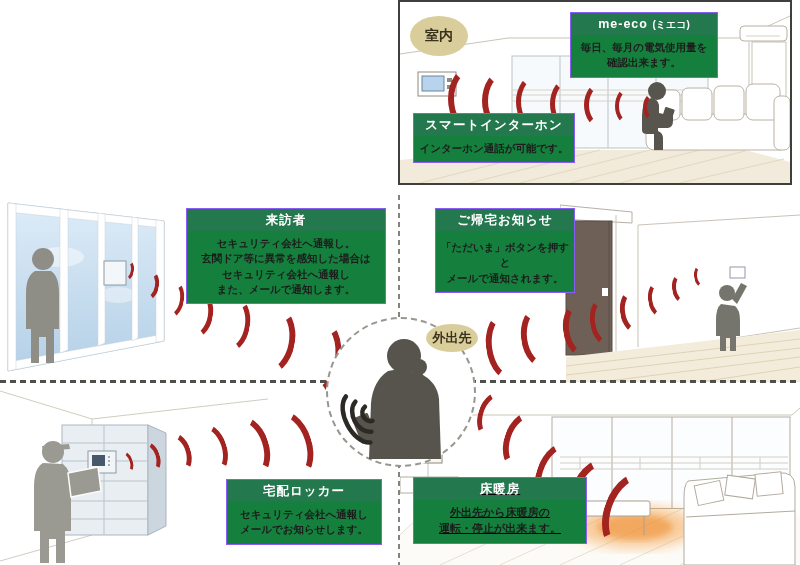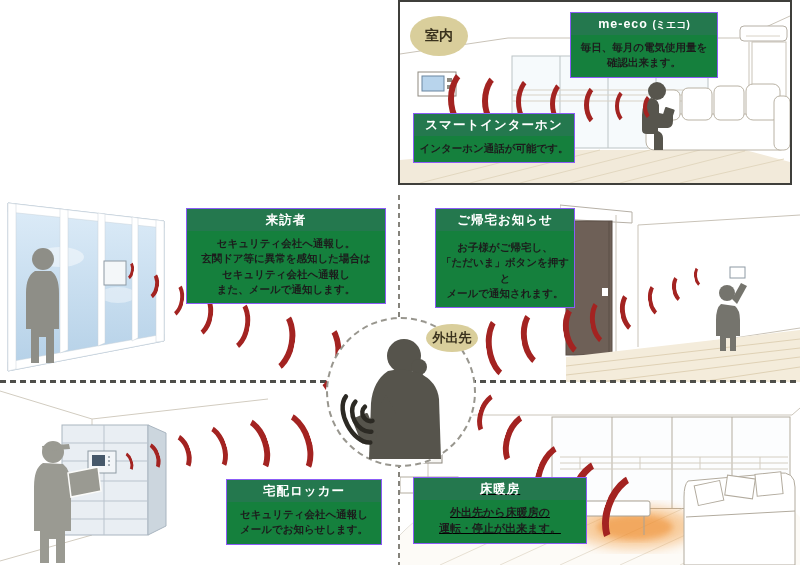--- a/index.html
+++ b/index.html
@@ -300,21 +300,20 @@
       <div>セキュリティ会社へ通報し。</div>
         <div>玄関ドア等に異常を感知した場合は</div>
       <div>セキュリティ会社へ通報し</div>
         <div>また、メールで通知します。</div>
     </div>
   </div>
 
   <div class="callout" style="left:417px;top:208px;width:138px;margin-left:18px;">
     <div class="hd">ご帰宅お知らせ</div>
     <div class="bd" style="padding-top:9px;">
-      <div>お子様がご帰宅し、</div>
         <div>「ただいま」ボタンを押すと</div>
       <div>メールで通知されます。</div>
     </div>
   </div>
 
   <div class="callout" style="left:226px;top:479px;width:154px;">
     <div class="hd">宅配ロッカー</div>
     <div class="bd">
       <div>セキュリティ会社へ通報し</div>
         <div>メールでお知らせします。</div>

